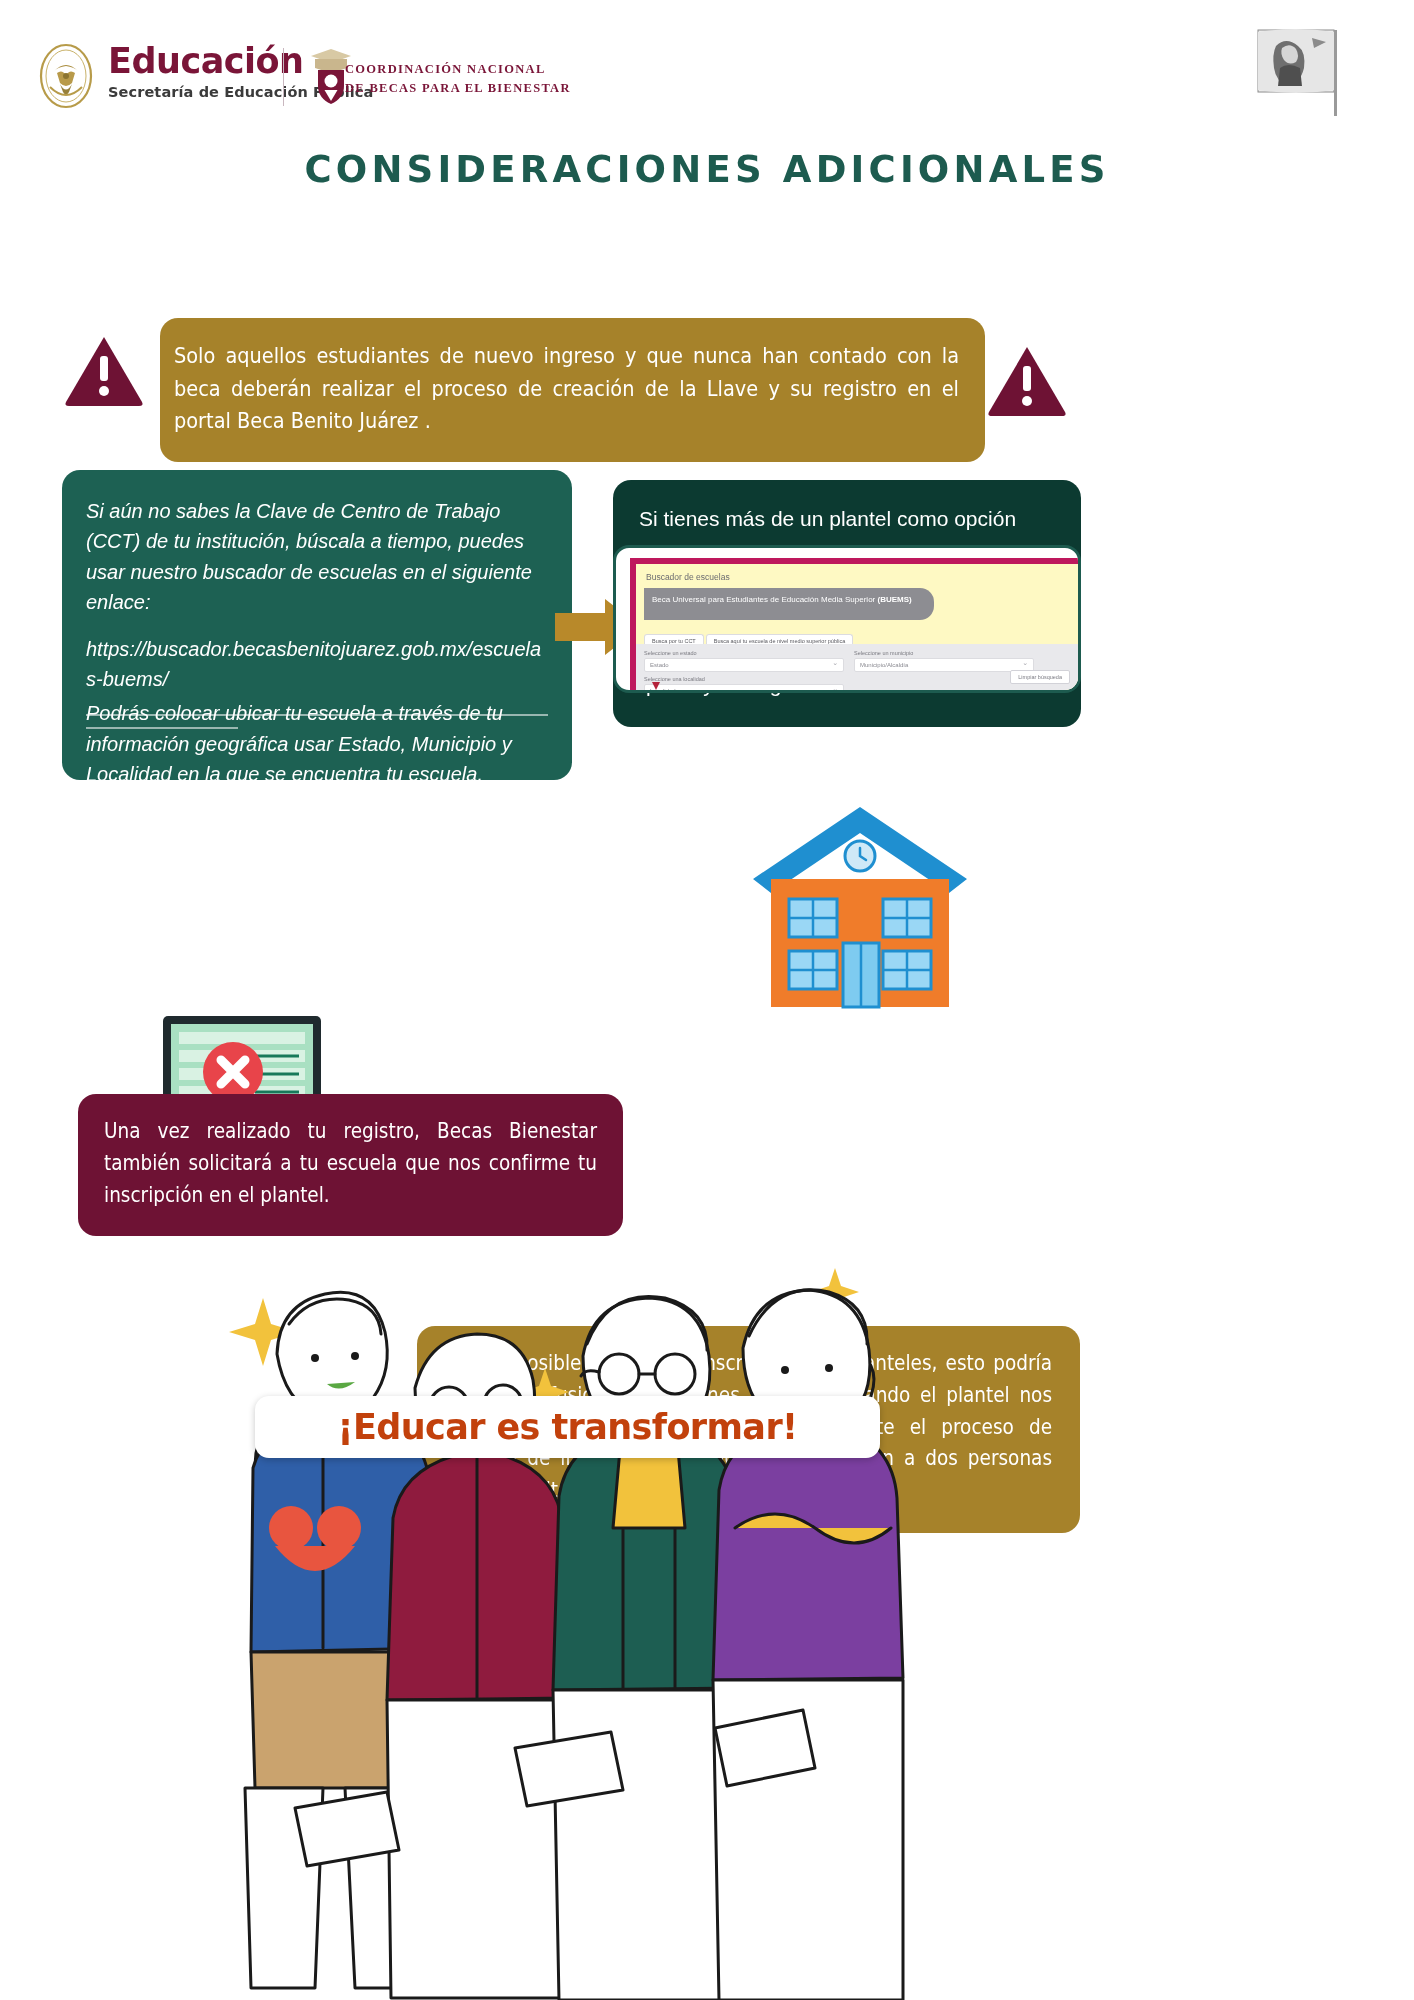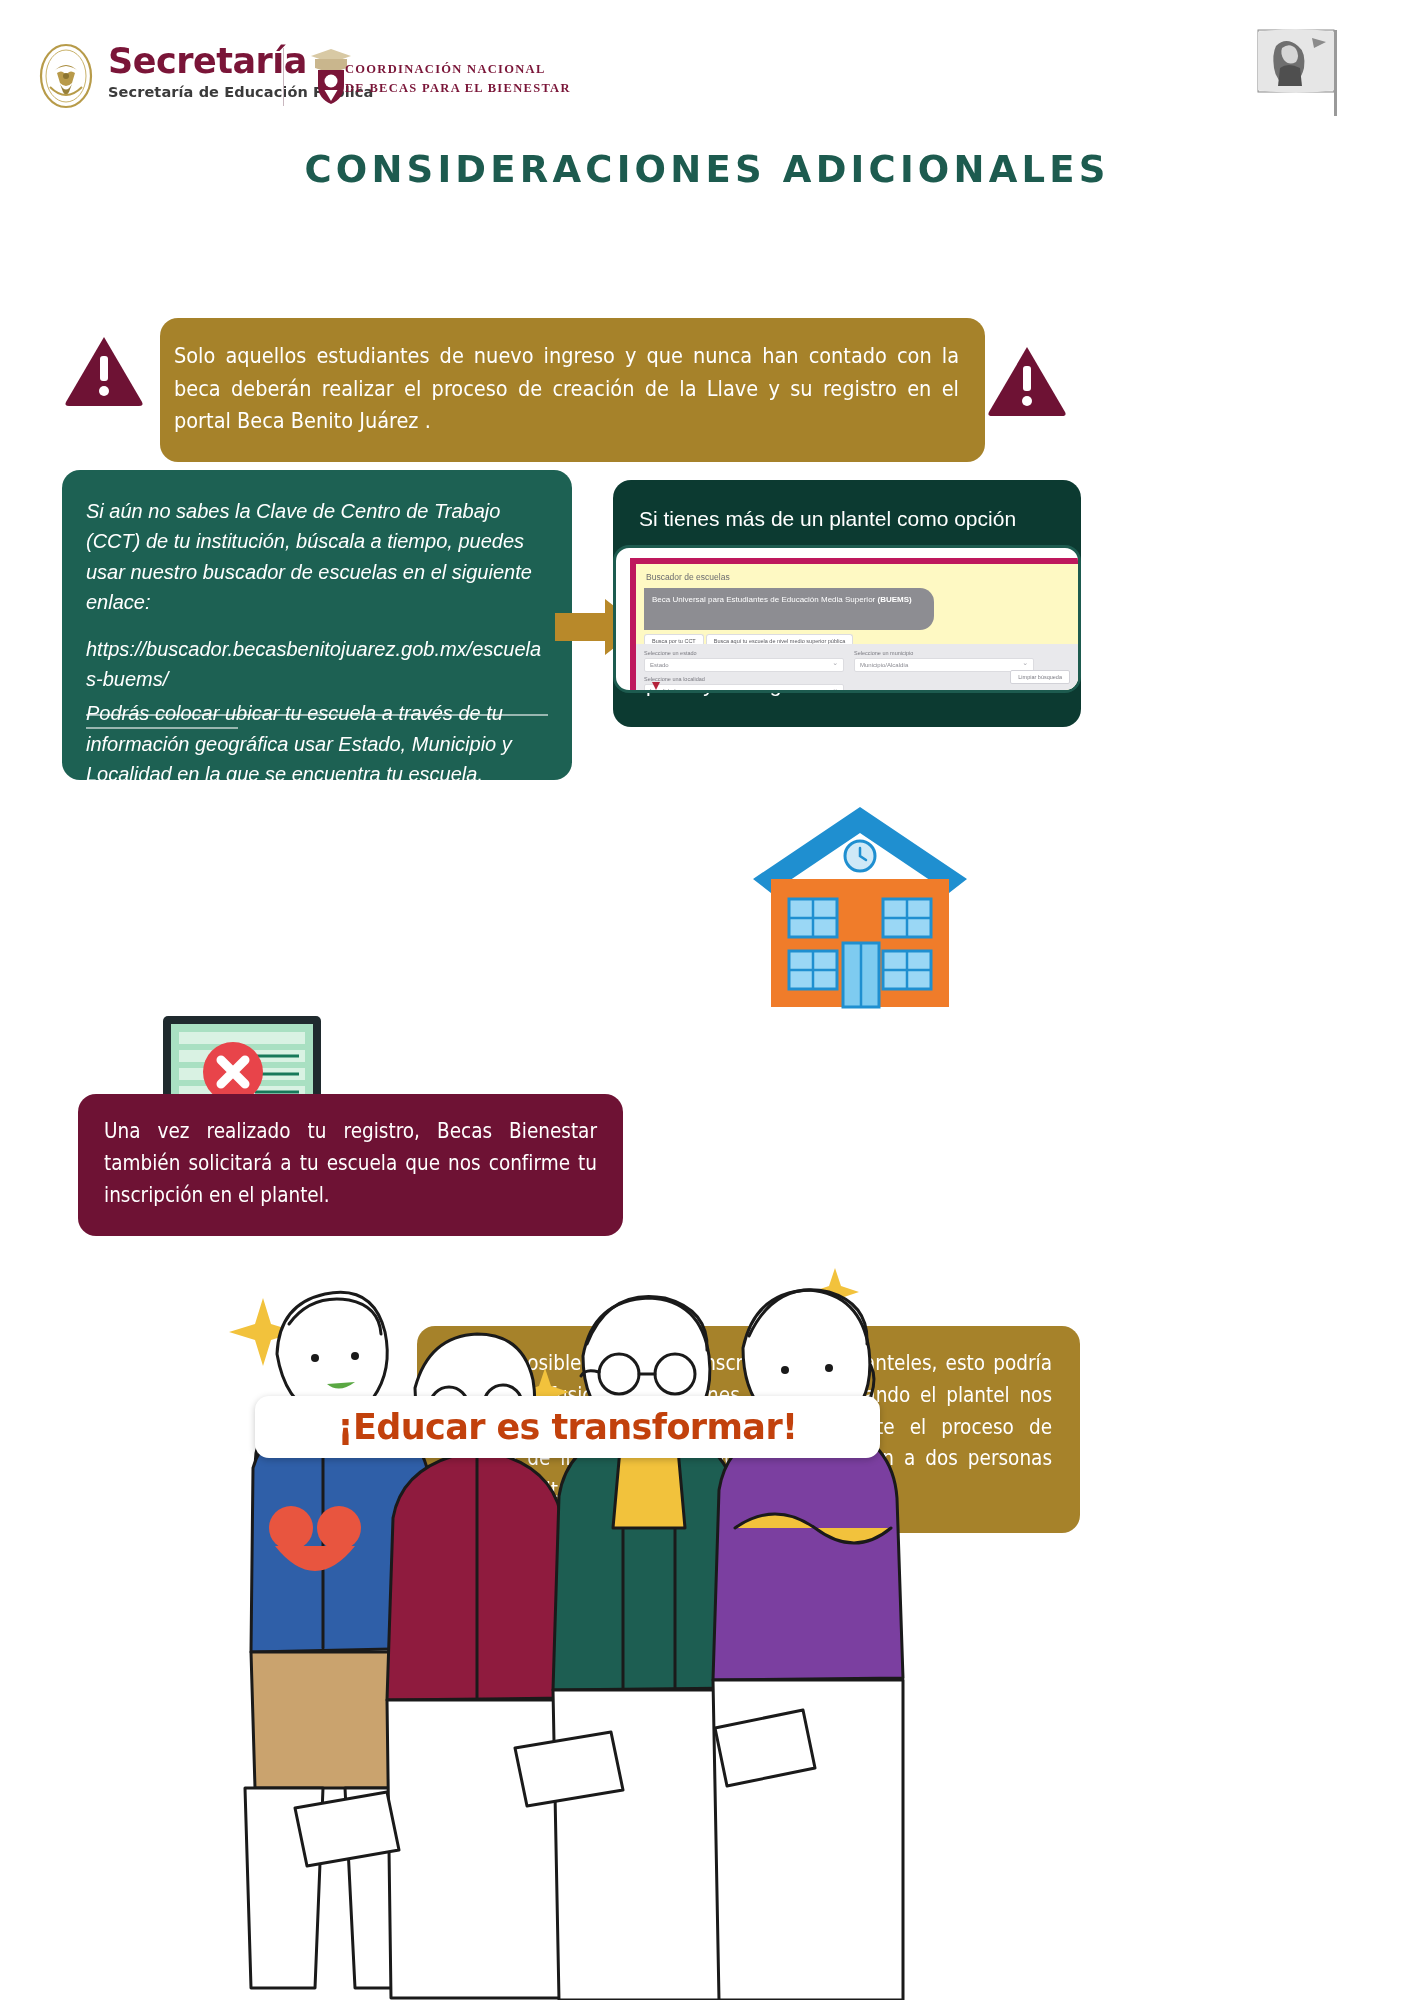--- a/index.html
+++ b/index.html
@@ -107,21 +107,21 @@
   
   #browser-mockup {
     position:absolute; left:613px; top:545px; width:468px; height:148px;
     border:3px solid #1d5b4f; border-radius:16px;
     background:#ffffff; overflow:hidden;
   }
   .bm-inner { position:absolute; left:14px; top:10px; right:-8px; bottom:-10px;
               background:#fef9c3; border:6px solid #be185d; }
   .bm-title { position:absolute; left:10px; top:8px; font-size:8.5px; color:#6b6b70; }
   .bm-hero {
-    position:absolute; left:8px; top:24px; width:290px; height:42px;
+    position:absolute; left:8px; top:24px; width:290px; height:32px;
     background:#8d8d92; border-radius:0 14px 14px 0;
     color:#ffffff; font-size:8px; line-height:1.45; padding:6px 8px;
     text-align:justify;
   }
   .bm-hero b { color:#ffffff; }
   .bm-tabs { position:absolute; left:8px; top:70px; display:flex; gap:2px; }
   .bm-tab {
     background:#ffffff; border:1px solid #dcdce0; border-bottom:none;
     font-size:5.5px; color:#58585e; padding:3px 7px; border-radius:3px 3px 0 0;
   }
@@ -184,21 +184,21 @@
     <ellipse cx="28" cy="33" rx="25" ry="31" fill="none" stroke="#b79b49" stroke-width="2.2"></ellipse>
     <ellipse cx="28" cy="33" rx="20" ry="26" fill="none" stroke="#c9b26a" stroke-width="1"></ellipse>
     <path d="M16 28 Q28 16 40 28 Q36 24 28 23 Q20 24 16 28Z" fill="#a98c3d"></path>
     <path d="M19 30 Q24 26 28 32 Q32 26 37 30 L34 40 Q28 46 22 40Z" fill="#b89a4a"></path>
     <path d="M22 41 Q28 52 34 41 L31 49 Q28 54 25 49Z" fill="#97803a"></path>
     <path d="M12 44 Q28 60 44 44" fill="none" stroke="#b79b49" stroke-width="2"></path>
     <circle cx="28" cy="33" r="3" fill="#8b7430"></circle>
   </svg>
 
   <div class="brand-block">
-    <div class="brand-title">Secretaría</div>
+    <div class="brand-title">Educación</div>
     <div class="brand-sub">Secretaría de Educación Pública</div>
   </div>
 
   <div class="brand-divider"></div>
 
   <svg class="cnbb-shield" viewBox="0 0 52 58">
     <path d="M6 8 L26 1 L46 8 L26 15 Z" fill="#d8c9a4"></path>
     <path d="M10 11 L10 20 Q26 27 42 20 L42 11" fill="#c9b68d"></path>
     <path d="M13 22 L39 22 L39 38 Q39 50 26 56 Q13 50 13 38 Z" fill="#7a1538"></path>
     <circle cx="26" cy="33" r="6.5" fill="#ffffff"></circle>

